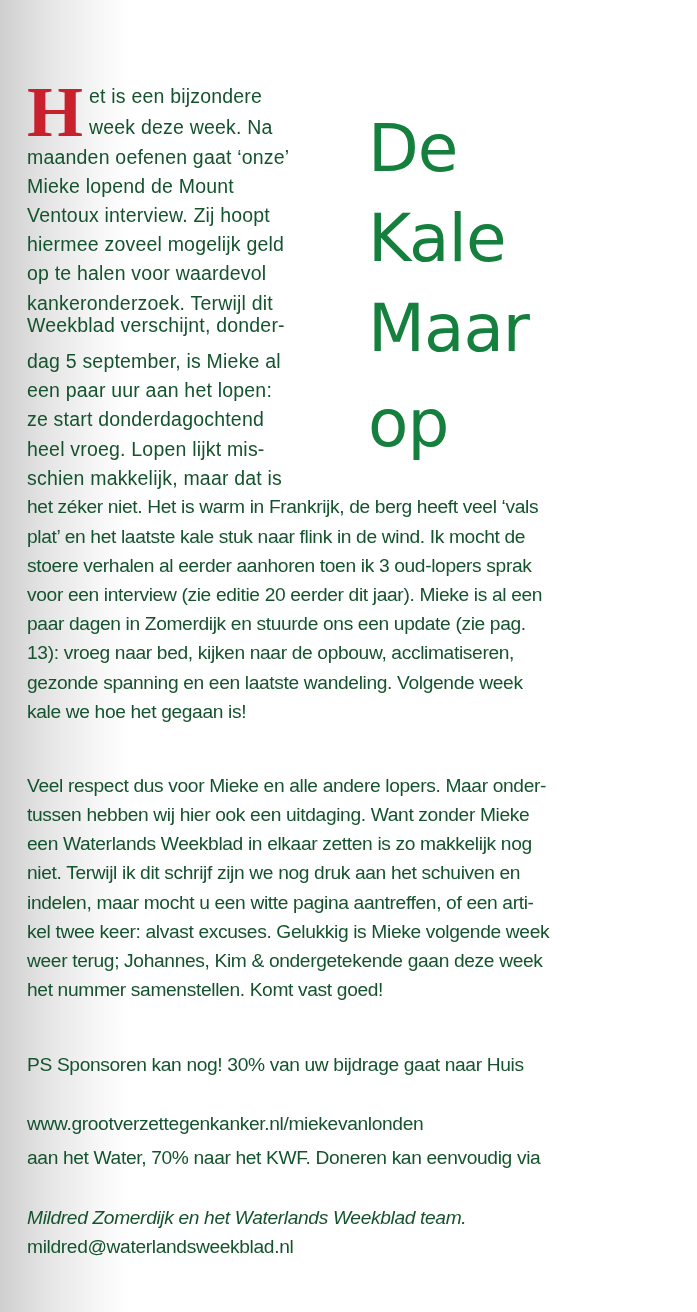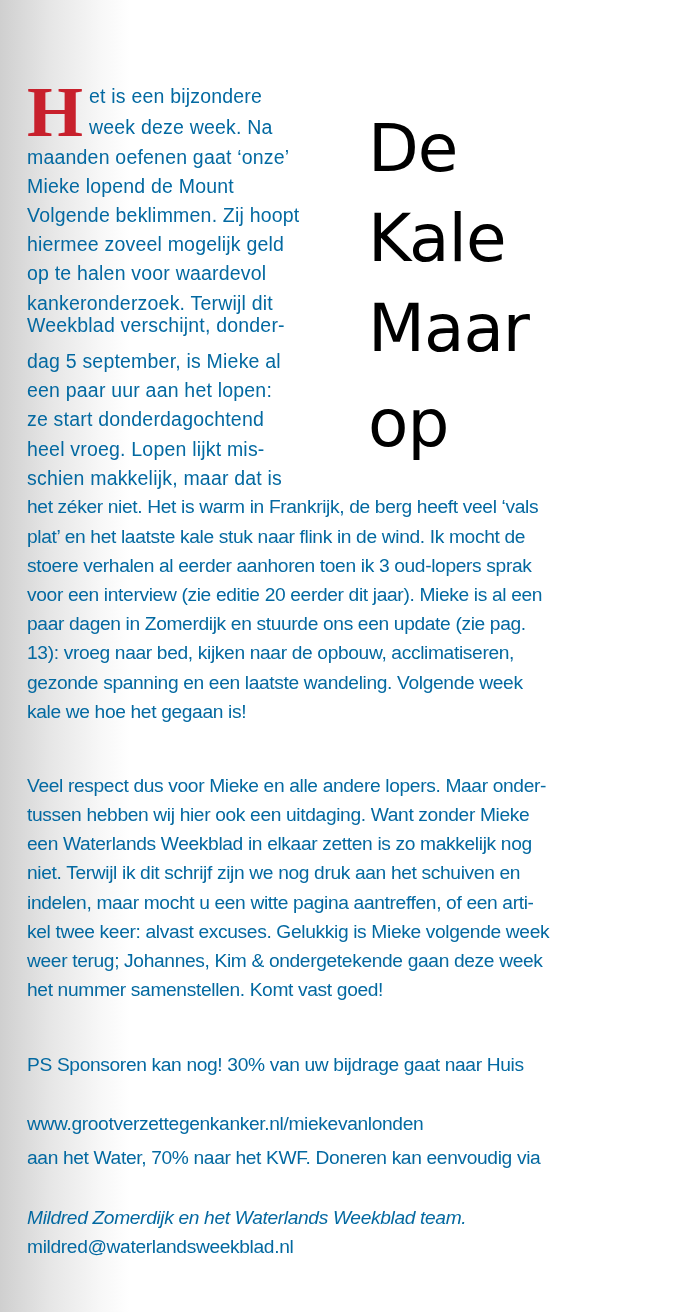--- a/index.html
+++ b/index.html
@@ -4,33 +4,33 @@
   <style>
     html, body { margin: 0; padding: 0; }
     body {
       width: 697px; height: 1312px; overflow: hidden; position: relative;
       background: linear-gradient(to right, #cfcfcf 0px, #e6e6e6 50px, #f7f7f7 100px, #ffffff 130px, #ffffff 100%);
       color: #1c1c1c;
       font-family: "Liberation Sans", sans-serif;
     }
     .line {
       position: absolute; left: 27px; white-space: nowrap;
-      font-size: 19.5px; line-height: 30px; color: #0369a1;
+      font-size: 19.5px; line-height: 30px; color: #14532d;
     }
     .col { letter-spacing: 0.2px; }
     .wide { font-size: 19.2px; letter-spacing: -0.35px; transform-origin: left center; }
     .dropcap {
       position: absolute; left: 27px; top: 82px;
       font-family: "Liberation Serif", "DejaVu Serif", serif;
       font-weight: bold; font-size: 72px; line-height: 60px; color: #c8202c;
     }
     .title {
       position: absolute; left: 368px;
       font-family: "DejaVu Sans", sans-serif;
-      font-size: 66px; line-height: 78px; color: #000000;
+      font-size: 66px; line-height: 78px; color: #15803d;
       letter-spacing: -1px;
     }
     .bold { font-weight: normal; }
     .italic { font-style: italic; text-align: right; }
   </style>
 </head>
 <body>
 
 <div>
 
@@ -41,21 +41,21 @@
     <div class="title" style="top:200px">Kale</div>
     <div class="title" style="top:290px">Maar</div>
     <div class="title" style="top:385px">op</div>
   </div>
 
   <div>
     <div class="line col" style="top:81px; left:89px">et is een bijzondere</div>
     <div class="line col" style="top:112px; left:89px">week deze week. Na</div>
     <div class="line col" style="top:142px">maanden oefenen gaat ‘onze’</div>
     <div class="line col" style="top:171px">Mieke lopend de Mount</div>
-    <div class="line col" style="top:200px">Volgende beklimmen. Zij hoopt</div>
+    <div class="line col" style="top:200px">Ventoux interview. Zij hoopt</div>
     <div class="line col" style="top:229px">hiermee zoveel mogelijk geld</div>
     <div class="line col" style="top:258px">op te halen voor waardevol</div>
     <div class="line col" style="top:288px">kankeronderzoek. Terwijl dit</div>
     <div class="line col" style="top:310px">Weekblad verschijnt, donder-</div>
     <div class="line col" style="top:346px">dag 5 september, is Mieke al</div>
     <div class="line col" style="top:375px">een paar uur aan het lopen:</div>
     <div class="line col" style="top:404px">ze start donderdagochtend</div>
     <div class="line col" style="top:434px">heel vroeg. Lopen lijkt mis-</div>
     <div class="line col" style="top:463px">schien makkelijk, maar dat is</div>
   </div>

